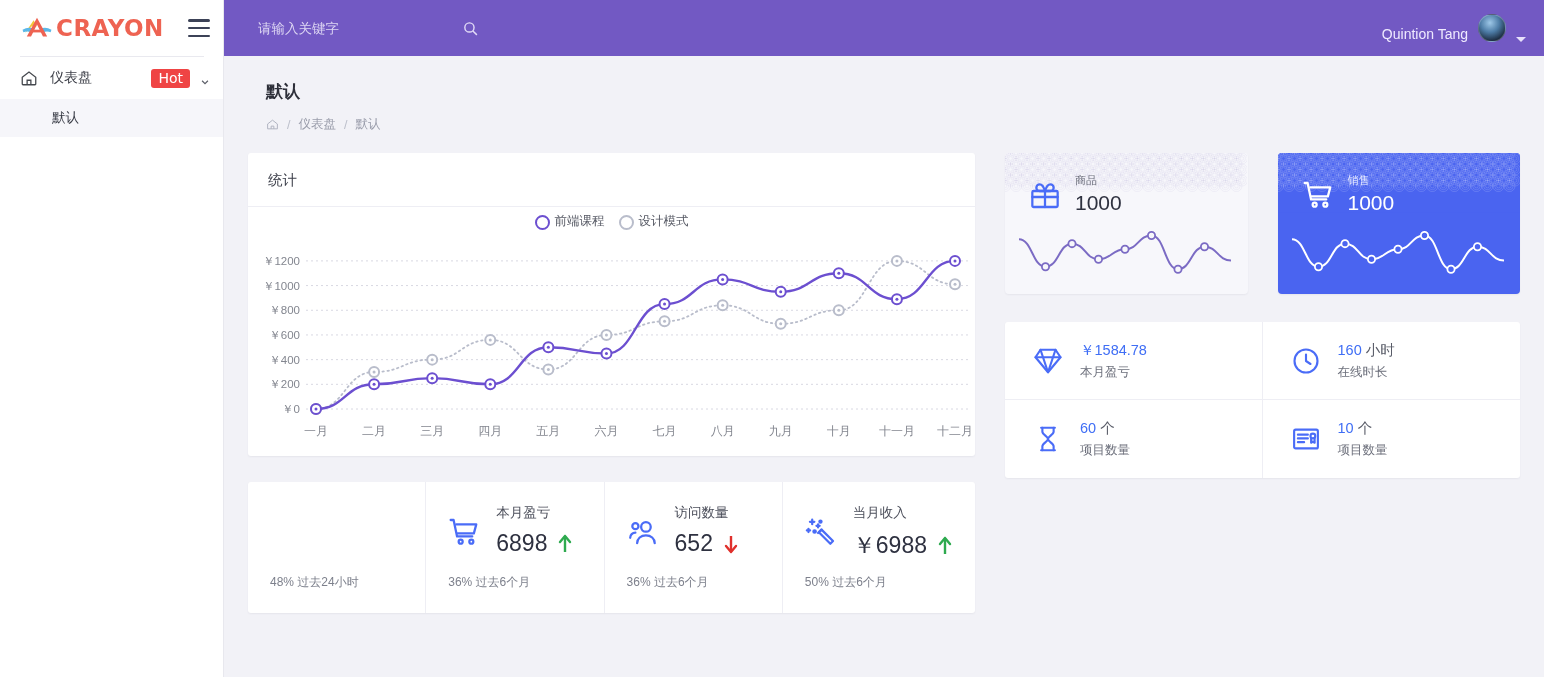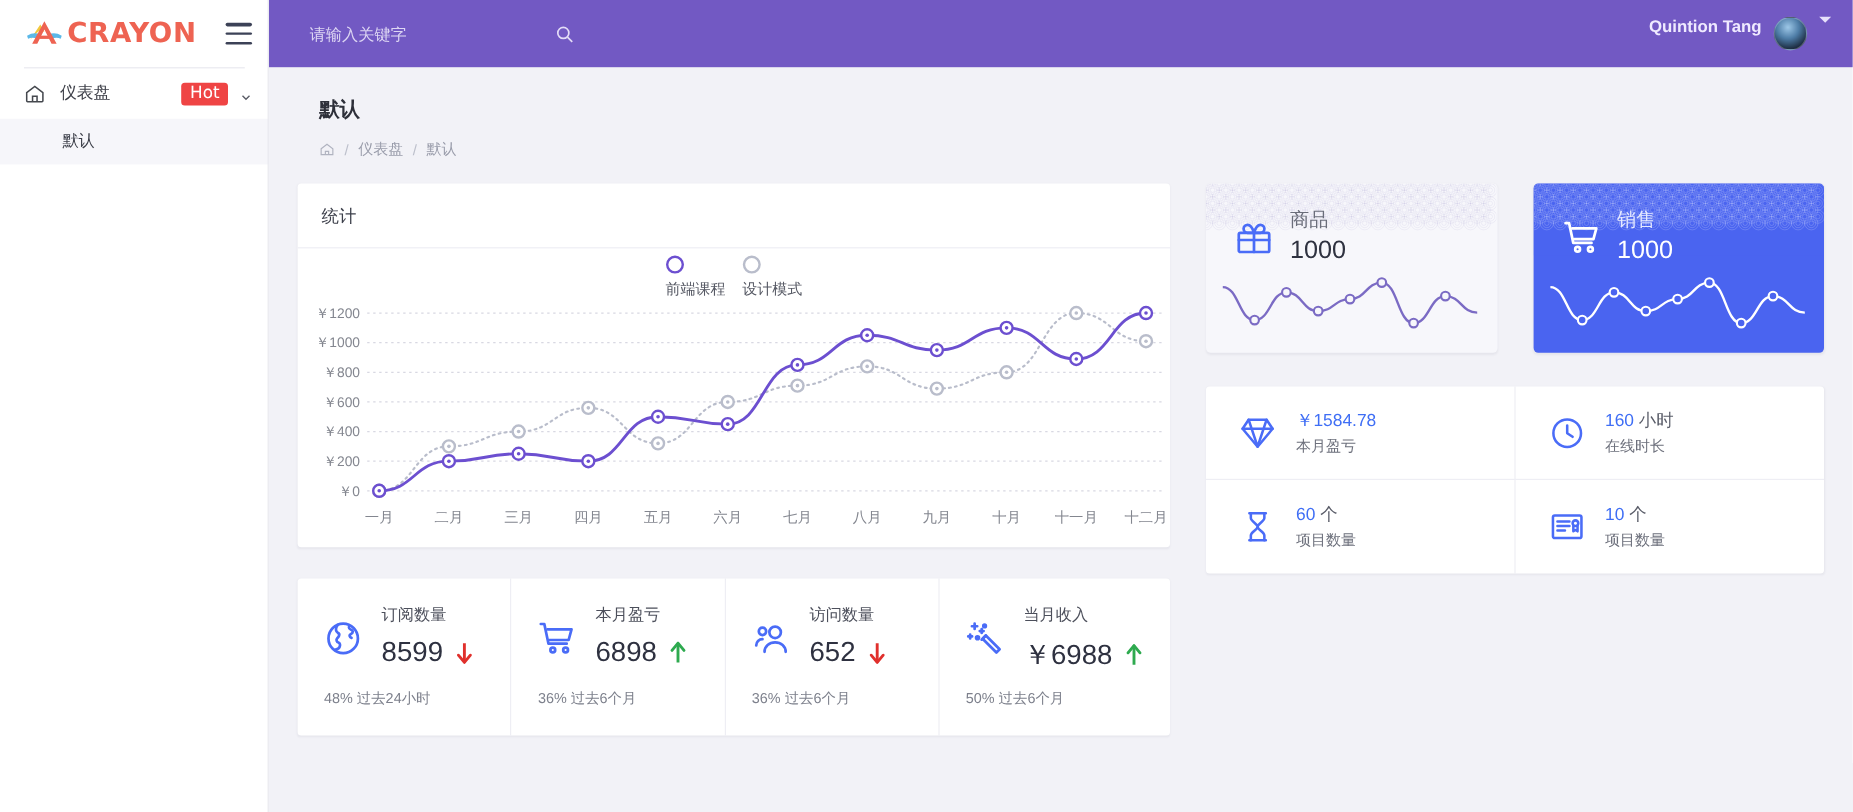--- a/index.html
+++ b/index.html
@@ -28,21 +28,21 @@
                  color:#3a3d47; background:#f6f6fa; cursor:pointer; }
   .sidebar-divider { position:absolute; right:0; top:0; bottom:0; width:1px; background:#e8e8ee; }
 
   
   .main { flex:1; display:flex; flex-direction:column; min-width:0; background:#f2f2f7; }
   .topbar { height:56px; background:#7259c3; display:flex; align-items:center; padding:0 18px 0 34px; flex:0 0 56px;}
   .search-box { display:flex; align-items:center; gap: 84px; }
   .search-input { background:transparent; border:none; outline:none; color:#000000; font-size:13.5px; width:120px; }
   .search-input::placeholder { color:#ddd6f3; }
   .search-icon { width:17px; height:17px; color:#e3dcf7; cursor:pointer; }
-  .user-area { margin-left:auto; display:flex; align-items:flex-start; gap:10px; cursor:pointer;font-weight:bold;}
+  .user-area { margin-left:auto; display:flex; align-items:flex-end; gap:10px; cursor:pointer;}
   .user-name { color:#efeaff; font-size:14px; }
   .avatar { width:28px; height:28px; border-radius:50%;
      background: radial-gradient(circle at 42% 30%, #9ec8e8 0%, #4d7ca6 40%, #1e2f44 75%, #0d151f 100%);
      border:1.5px solid rgba(255,255,255,.25); }
   .user-caret { width:0;height:0;border-left:5px solid transparent;border-right:5px solid transparent;border-top:5px solid #e7e1fb; }
 
   .content { flex:1; overflow:hidden; padding: 0 24px; }
   .page-head { padding: 24px 0 10px 18px; }
   .page-title { font-size:17px; font-weight:700; color:#2d2f39; }
   .breadcrumb { display:flex; align-items:center; gap:8px; margin-top:13px; font-size:12.5px; color:#9a9dab; }
@@ -52,33 +52,33 @@
 
   .grid { display:flex; gap:30px; padding: 10px 0 0 0; }
   .col-left { flex: 0 0 727px; }
   .col-right { flex:1; }
 
   .card { background:#fff; border-radius:3px; box-shadow: 0 1px 2px rgba(40,40,70,.06); }
   .card-head { padding: 18px 20px 16px; border-bottom:1px solid #eeeef4; font-size:14.5px; color:#3b3e49; }
   .chart-wrap { height:249px; position:relative; padding: 6px 0 0 0; }
 
   .legend { position:absolute; top:6px; left:0; right:0; display:flex; justify-content:center; gap:14px; align-items:center; }
-  .legend-item { display:flex; align-items:flex-start; gap:5px; font-size:12.5px; color:#565964; cursor:pointer;flex-direction:column;}
+  .legend-item { display:flex; align-items:flex-end; gap:5px; font-size:12.5px; color:#565964; cursor:pointer;}
   .legend-ring { width:15px; height:15px; border-radius:50%; border:2px solid #6c4fd0; }
   .legend-ring.gray { border-color:#b9bdcb; }
 
   
   .hero-row { display:flex; gap:30px; }
   .hero-card { flex:1; height:141px; border-radius:4px; position:relative; overflow:hidden;
                box-shadow:0 1px 2px rgba(40,40,70,.06); }
   .hero-card.light { background:#f7f7fb; }
   .hero-card.blue { background:#4a64f0; }
   .hero-top { display:flex; align-items:center; gap:14px; padding:21px 0 0 24px; position:relative; z-index:2;}
   .hero-ico { width:32px; height:32px; }
-  .hero-label { font-size:16px; color:#6a6d7a; line-height:1.25; }
+  .hero-label { font-size:11px; color:#6a6d7a; line-height:1.25; }
   .hero-value { font-size:21px; color:#2f3240; font-weight:400; line-height:1.25; margin-top:2px;}
   .hero-card.blue .hero-label { color:#e6eaff; }
   .hero-card.blue .hero-value { color:#ffffff; }
   .hero-spark { position:absolute; left:0; right:0; bottom:8px; height:72px; z-index:2;}
   .wavebg { position:absolute; inset:0; z-index:1; opacity:1; }
 
   .metrics { margin-top:28px; background:#fff; border-radius:3px; box-shadow:0 1px 2px rgba(40,40,70,.06);
              display:grid; grid-template-columns:1fr 1fr; }
   .metric { height:78px; display:flex; align-items:center; gap:17px; padding-left:28px;
             border-right:1px solid #eeeef4; border-bottom:1px solid #eeeef4; }
@@ -279,36 +279,20 @@
                   <circle cx="648.909090909091" cy="86.140625" r="5" fill="#ffffff" stroke="#6c4fd0" stroke-width="2"></circle>
                   <circle cx="648.909090909091" cy="86.140625" r="1.5" fill="#6c4fd0"></circle>
                   <circle cx="707" cy="47.875" r="5" fill="#ffffff" stroke="#6c4fd0" stroke-width="2"></circle>
                   <circle cx="707" cy="47.875" r="1.5" fill="#6c4fd0"></circle>
                 </svg>
             </div>
           </div>
 
           <div class="bottom-row">
               <div class="bstat">
-    <div class="bstat-top">
-      <span class="bstat-ico"><svg viewBox="0 0 24 24" width="32" height="32" fill="none" stroke="currentColor" stroke-width="1.7" stroke-linecap="round" stroke-linejoin="round">
-                      <circle cx="12" cy="12" r="9.2"></circle>
-                      <path d="M8.5 3.6c-1.6 2.3-1.2 4.2.3 5 1.6.9.2 2.5-.6 3.4-.8.9-.2 2.3.8 2.6 1.1.4 1.2 1.6.8 2.6-.4 1-1.4 1.6-2.6 1.8M15.8 4.2c-.6 1.3.2 2 1.2 2.4 1.3.5 1.3 2-.1 2.6-1.4.6-1 2.1.3 2.5"></path>
-                    </svg></span>
-      <div>
-        <div class="bstat-label">订阅数量</div>
-        <div class="bstat-valrow">
-          <span class="bstat-val">8599</span>
-          <span class="arrow"><svg viewBox="0 0 16 20" width="16" height="20">
-                          <path d="M8 2 L8 18" stroke="#e0302c" stroke-width="2.4"></path>
-                          <path d="M8 18 L3 12 M8 18 L13 12" stroke="#e0302c" stroke-width="2.4" fill="none" stroke-linecap="round"></path>
-                        </svg></span>
-        </div>
-      </div>
-    </div>
     <div class="bstat-foot">48% 过去24小时</div>
               </div>
               <div class="bstat">
     <div class="bstat-top">
       <span class="bstat-ico"><svg viewBox="0 0 24 24" width="32" height="32" fill="none" stroke="currentColor" stroke-width="1.7" stroke-linecap="round" stroke-linejoin="round">
                       <path d="M2 3h2.2l2.6 12.3h11.4"></path>
                       <path d="M6.2 6.3h15L19.4 13H7.3"></path>
                       <circle cx="9.5" cy="19.3" r="1.5"></circle>
                       <circle cx="17.5" cy="19.3" r="1.5"></circle>
                     </svg></span>

